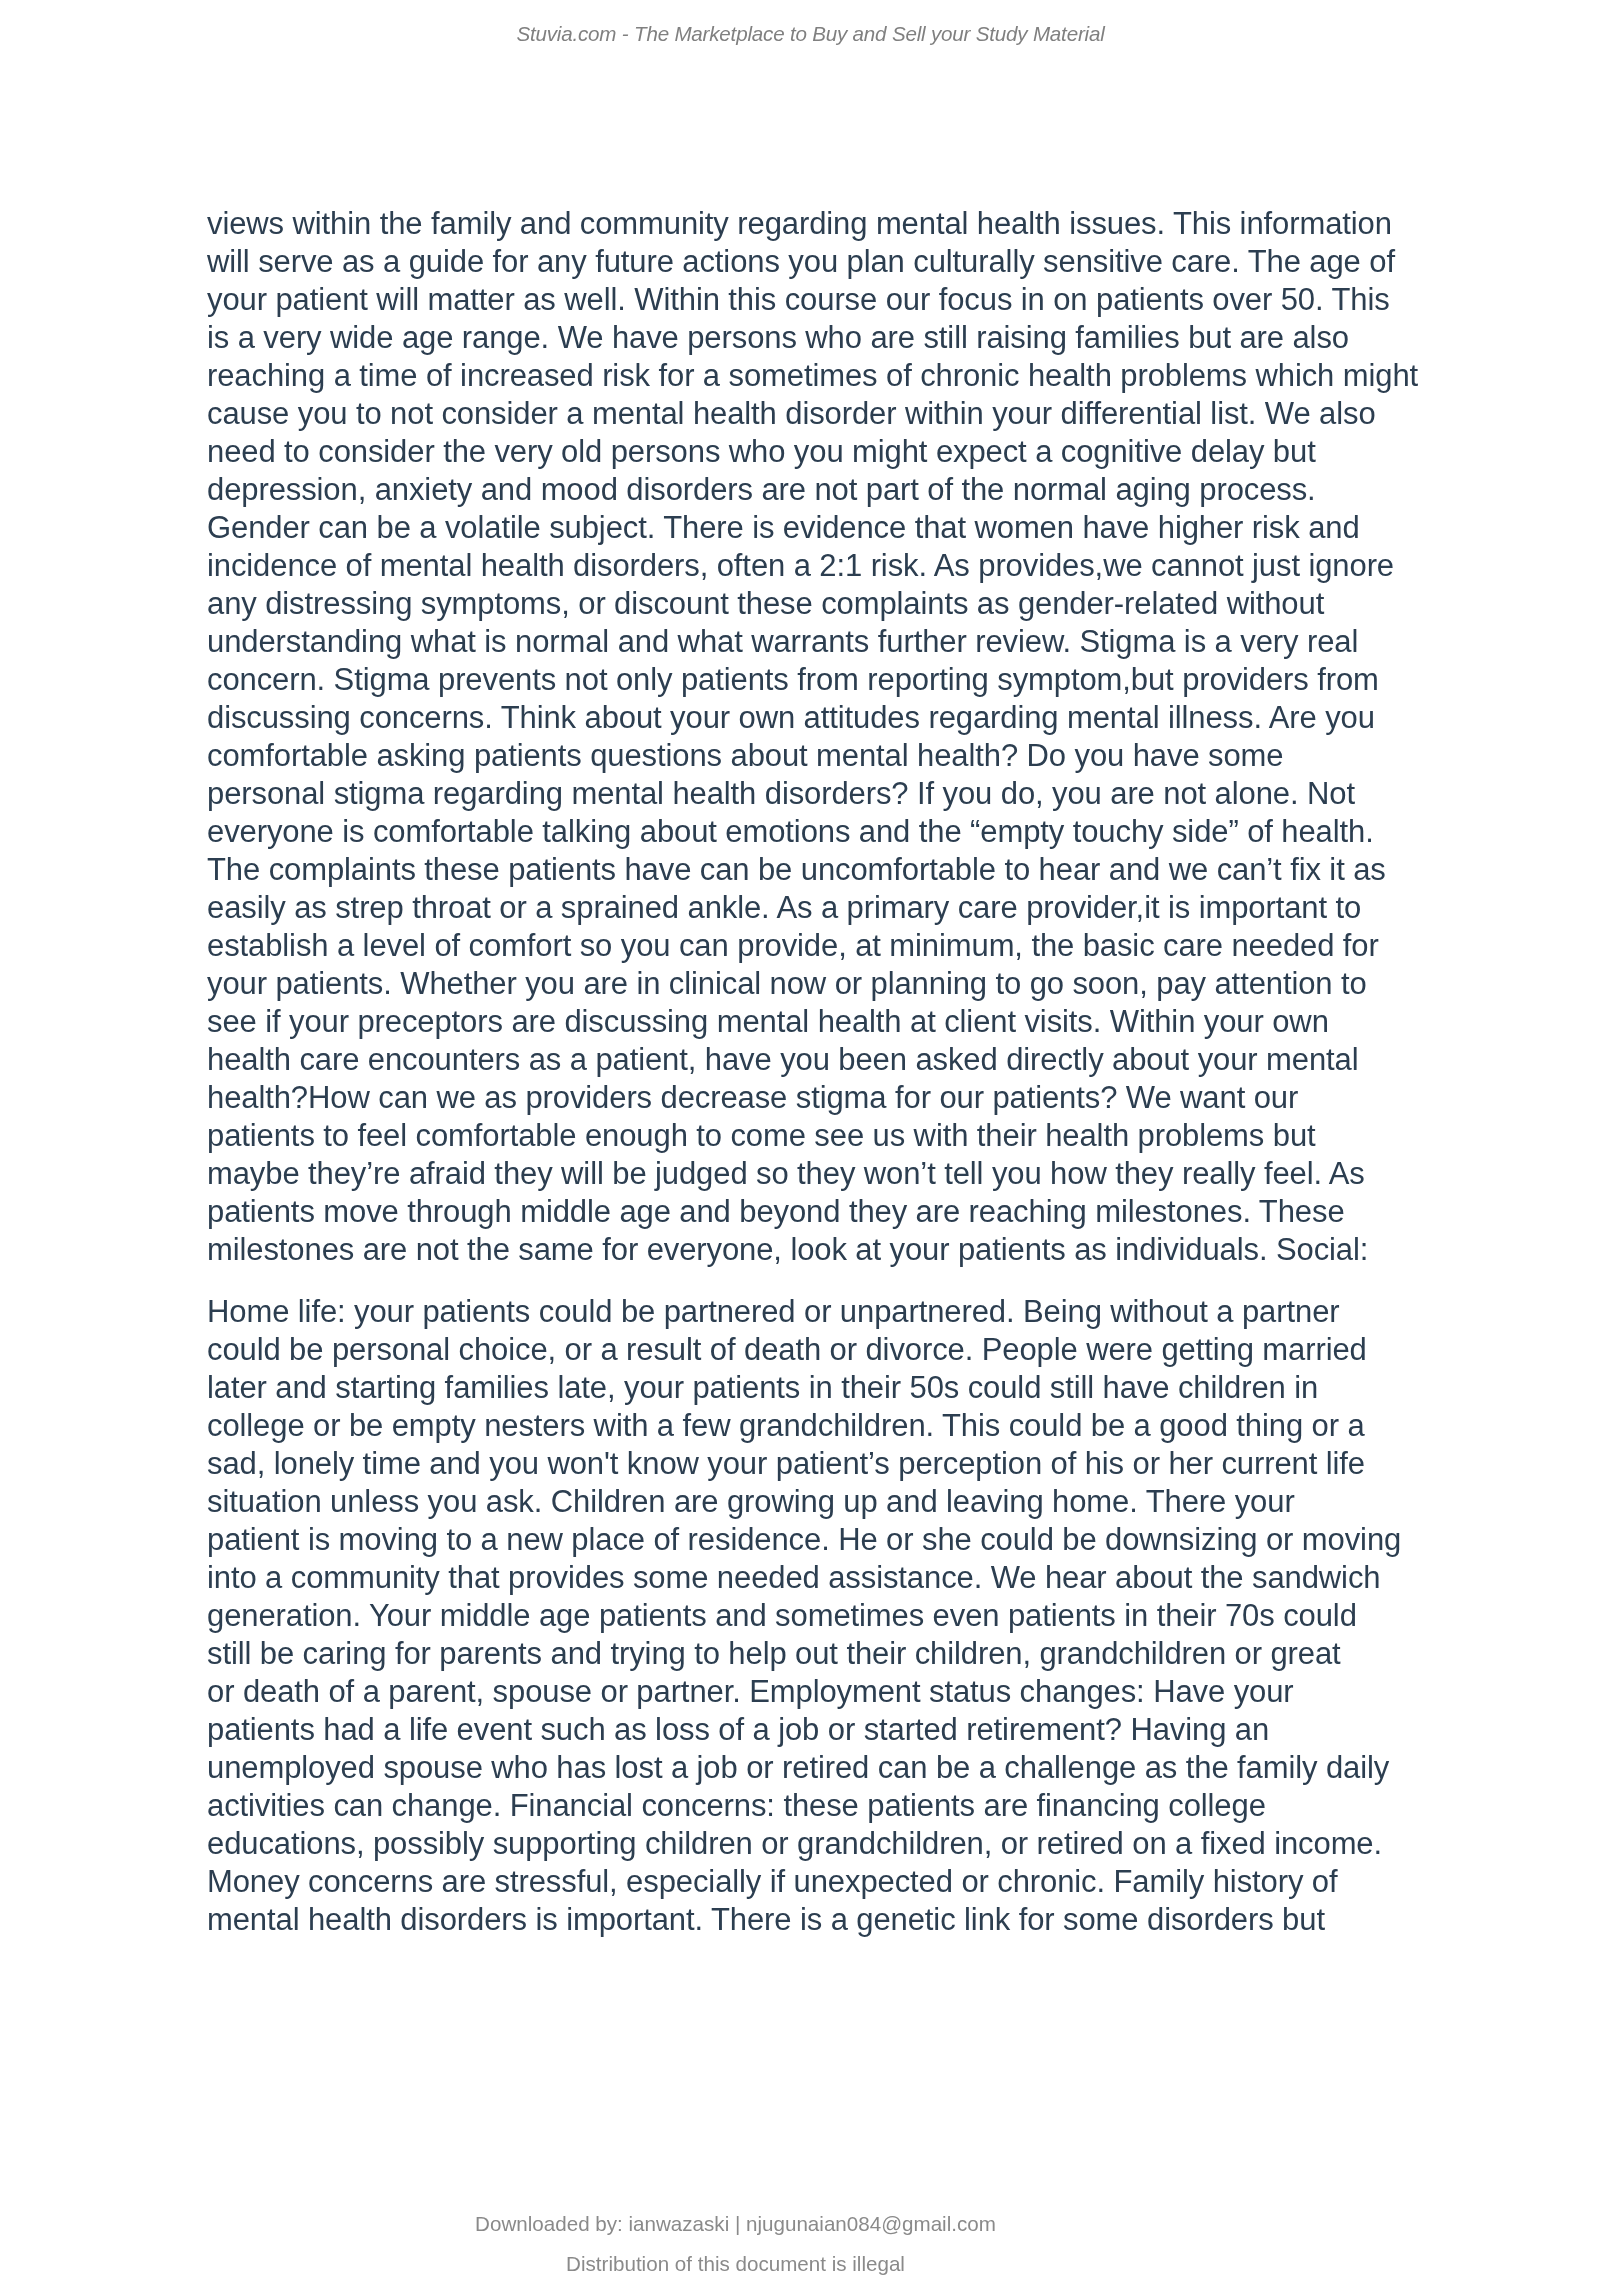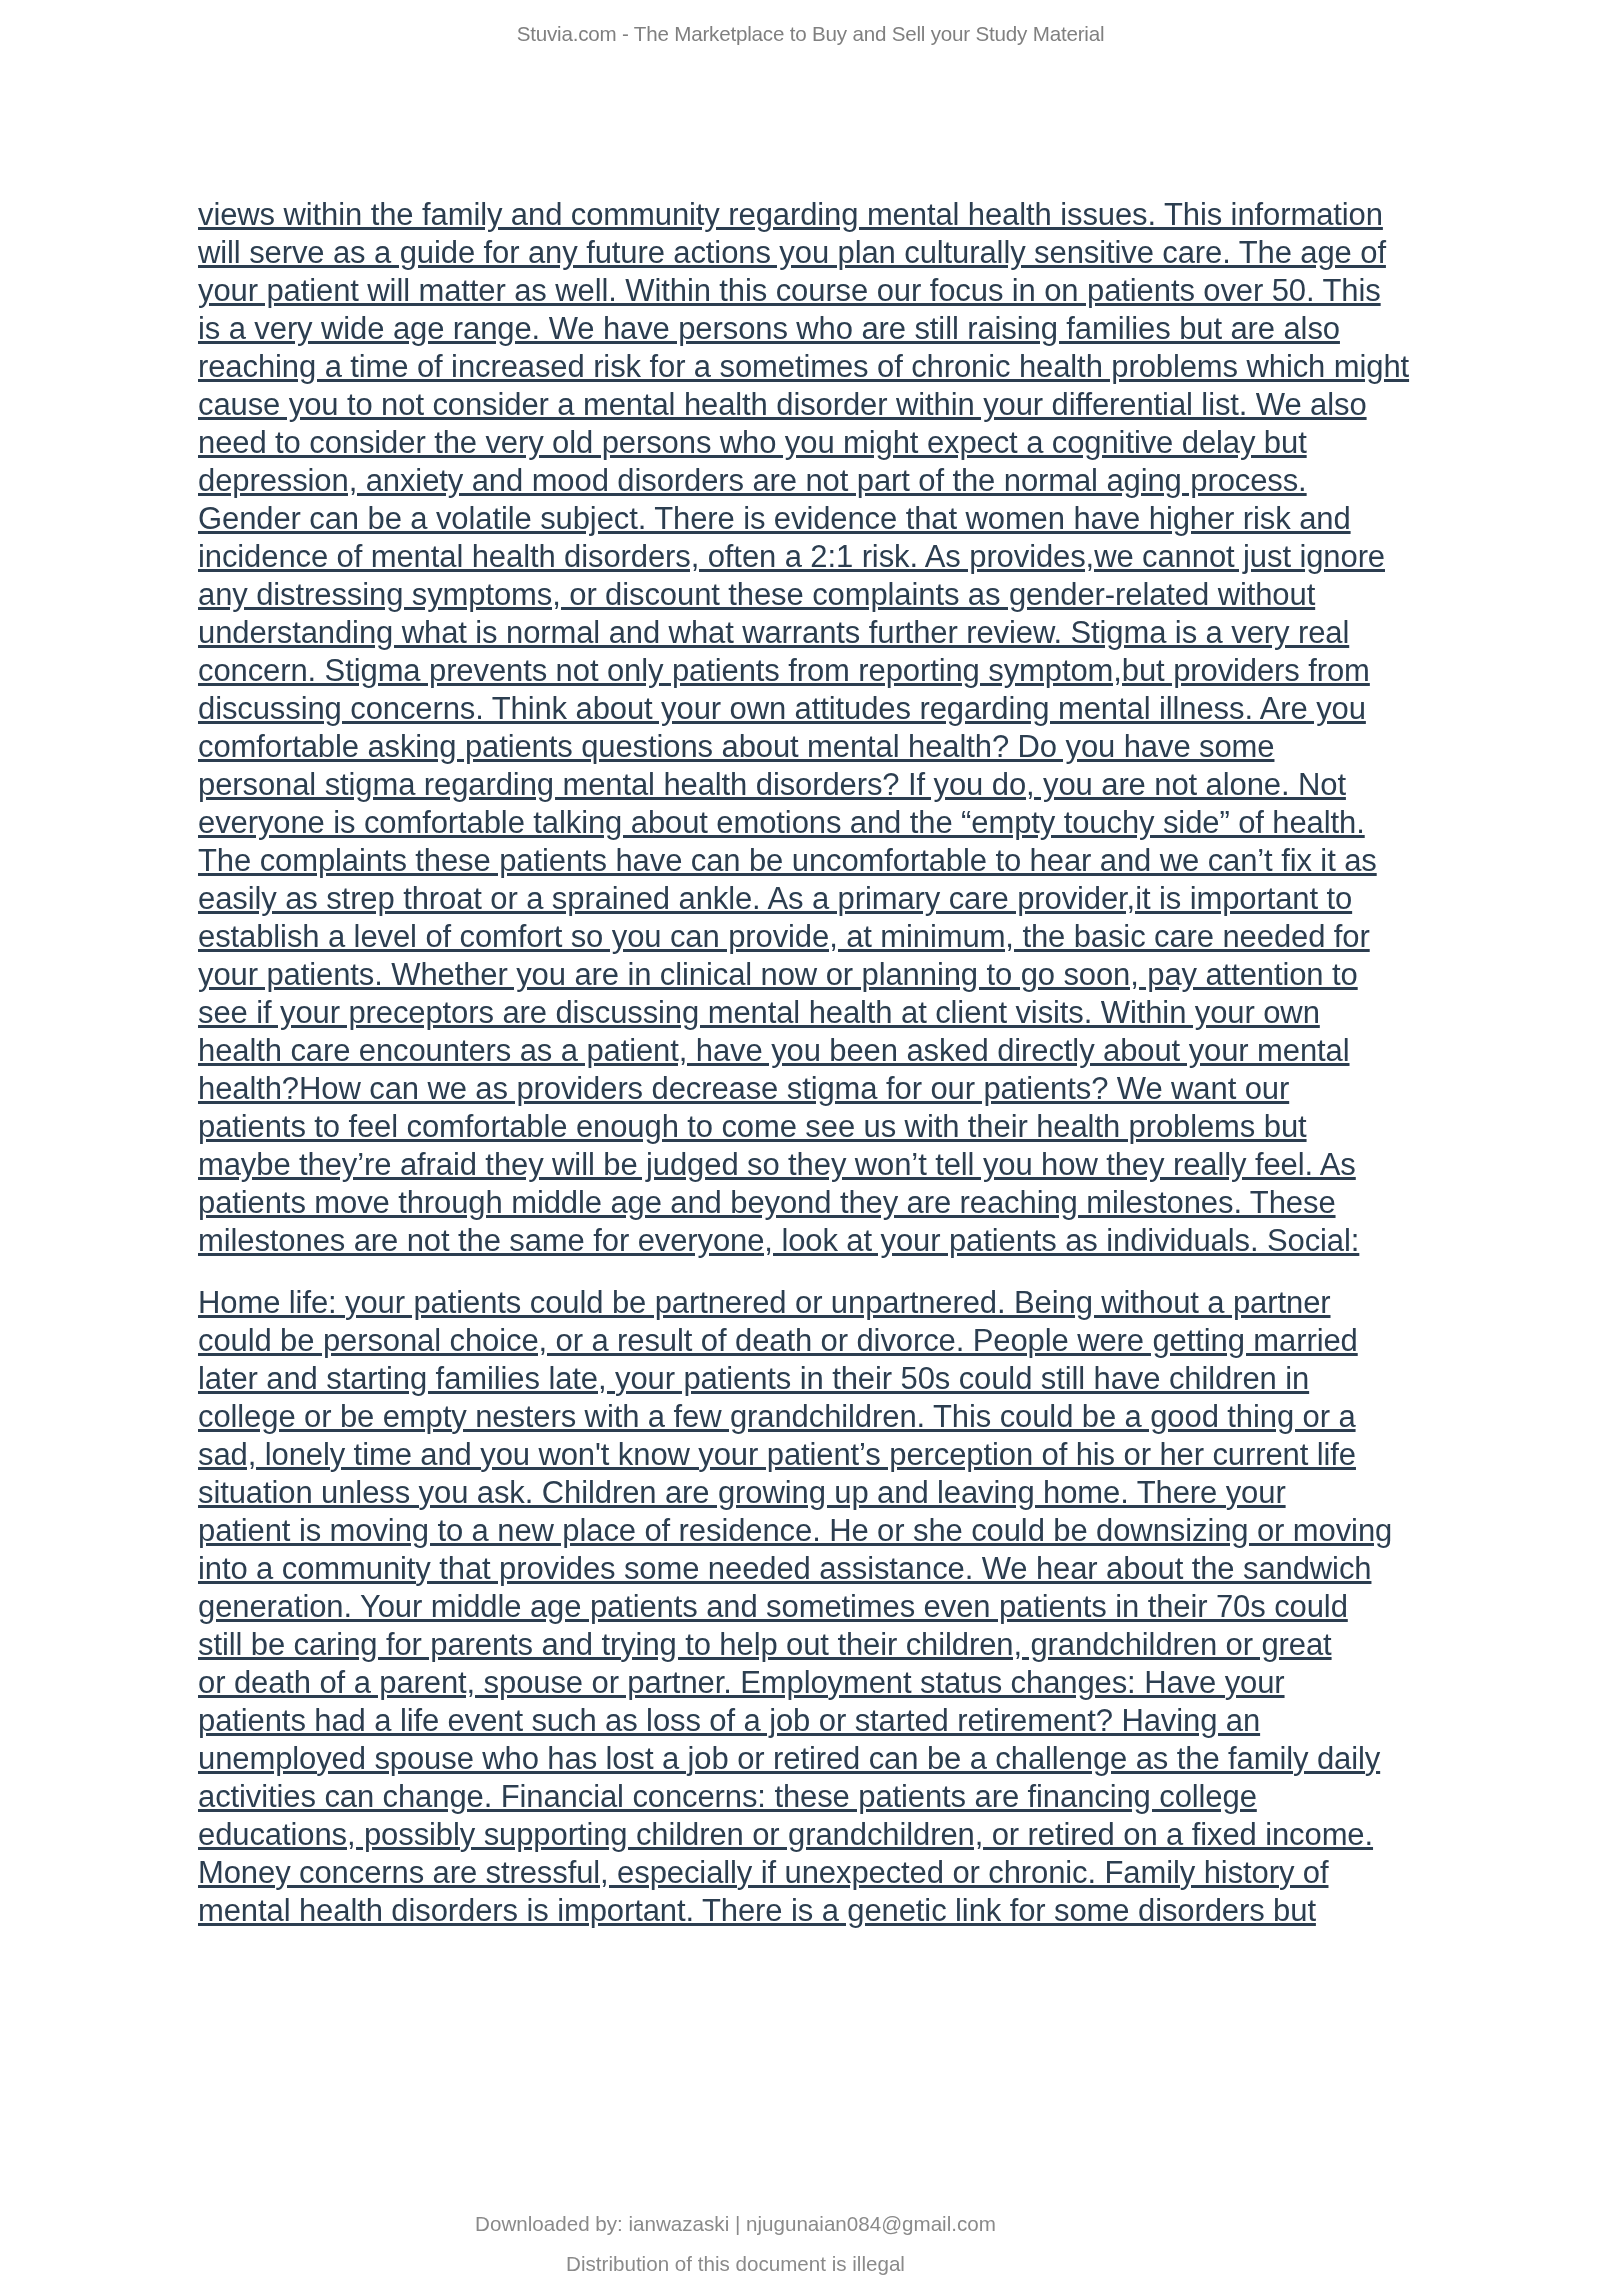--- a/index.html
+++ b/index.html
@@ -16,34 +16,34 @@
     }
     .page-header {
       position: absolute;
       top: 21.6px;
       left: 0;
       width: 1621px;
       text-align: center;
       font-size: 20.6px;
       color: #808080;
       letter-spacing: -0.2px;
+      font-style: italic;
     }
     .doc-body {
       position: absolute;
       left: 197px;
       top: 195px;
       width: 1294px;
       color: #2c3e50;
       font-size: 31px;
       line-height: 38px;
       letter-spacing: -0.1px;
     }
     .para {
-      margin: 1px;
-      text-decoration: underline;
+      margin: 10px;
     }
     .para + .para {
       margin-top: 23.5px;
     }
     .line {
       display: block;
       white-space: nowrap;
     }
     .page-footer {
       position: absolute;

